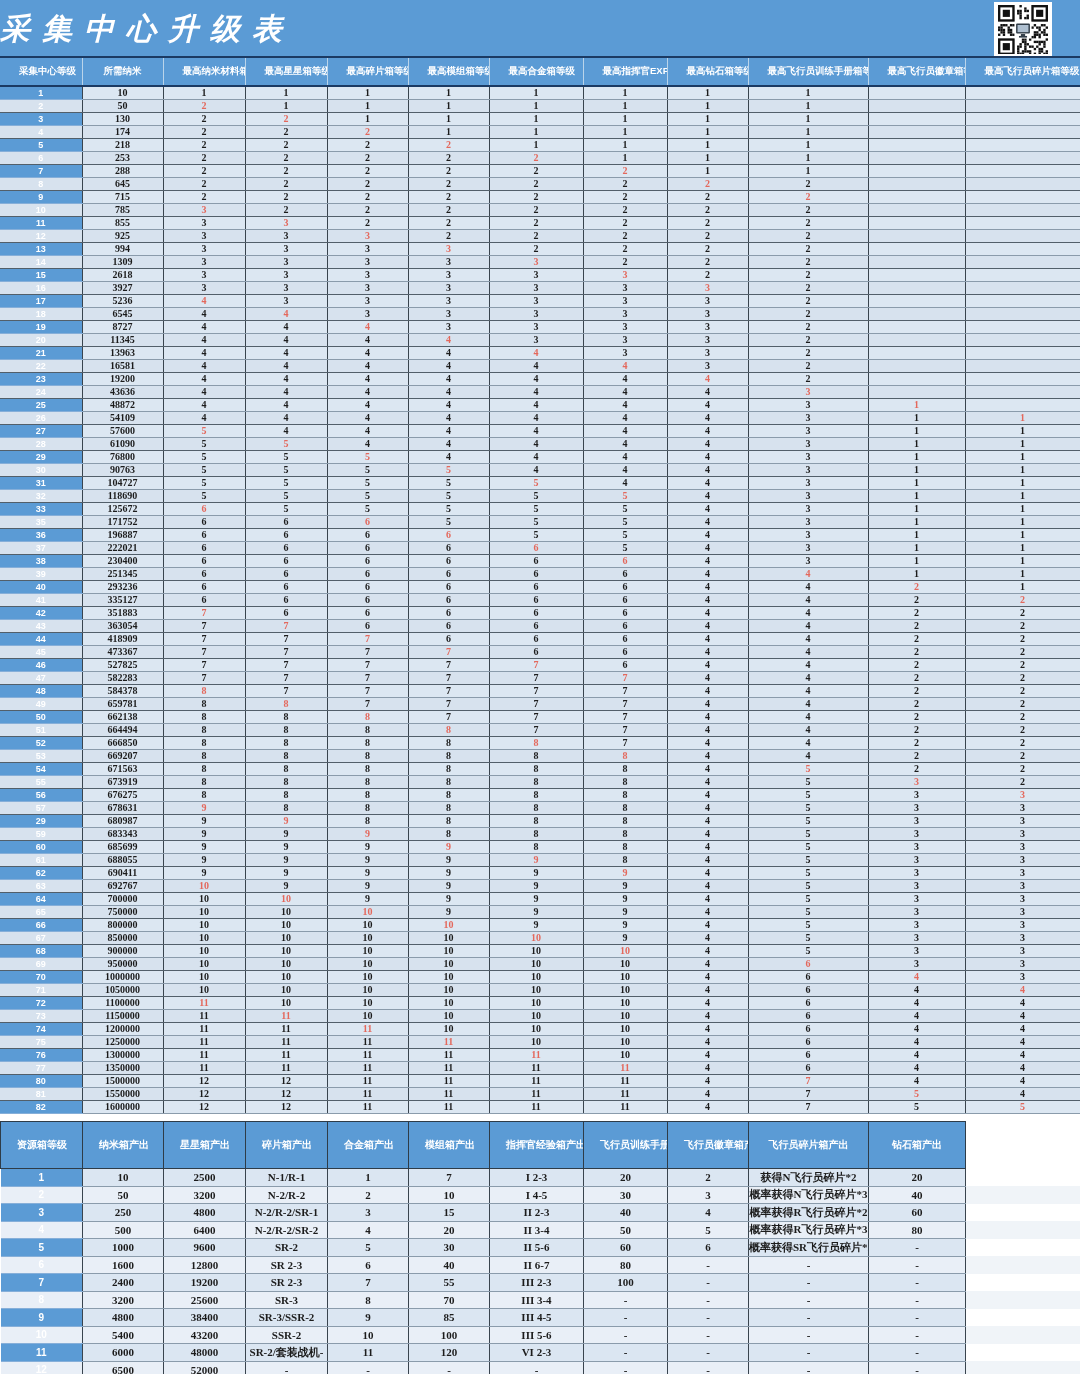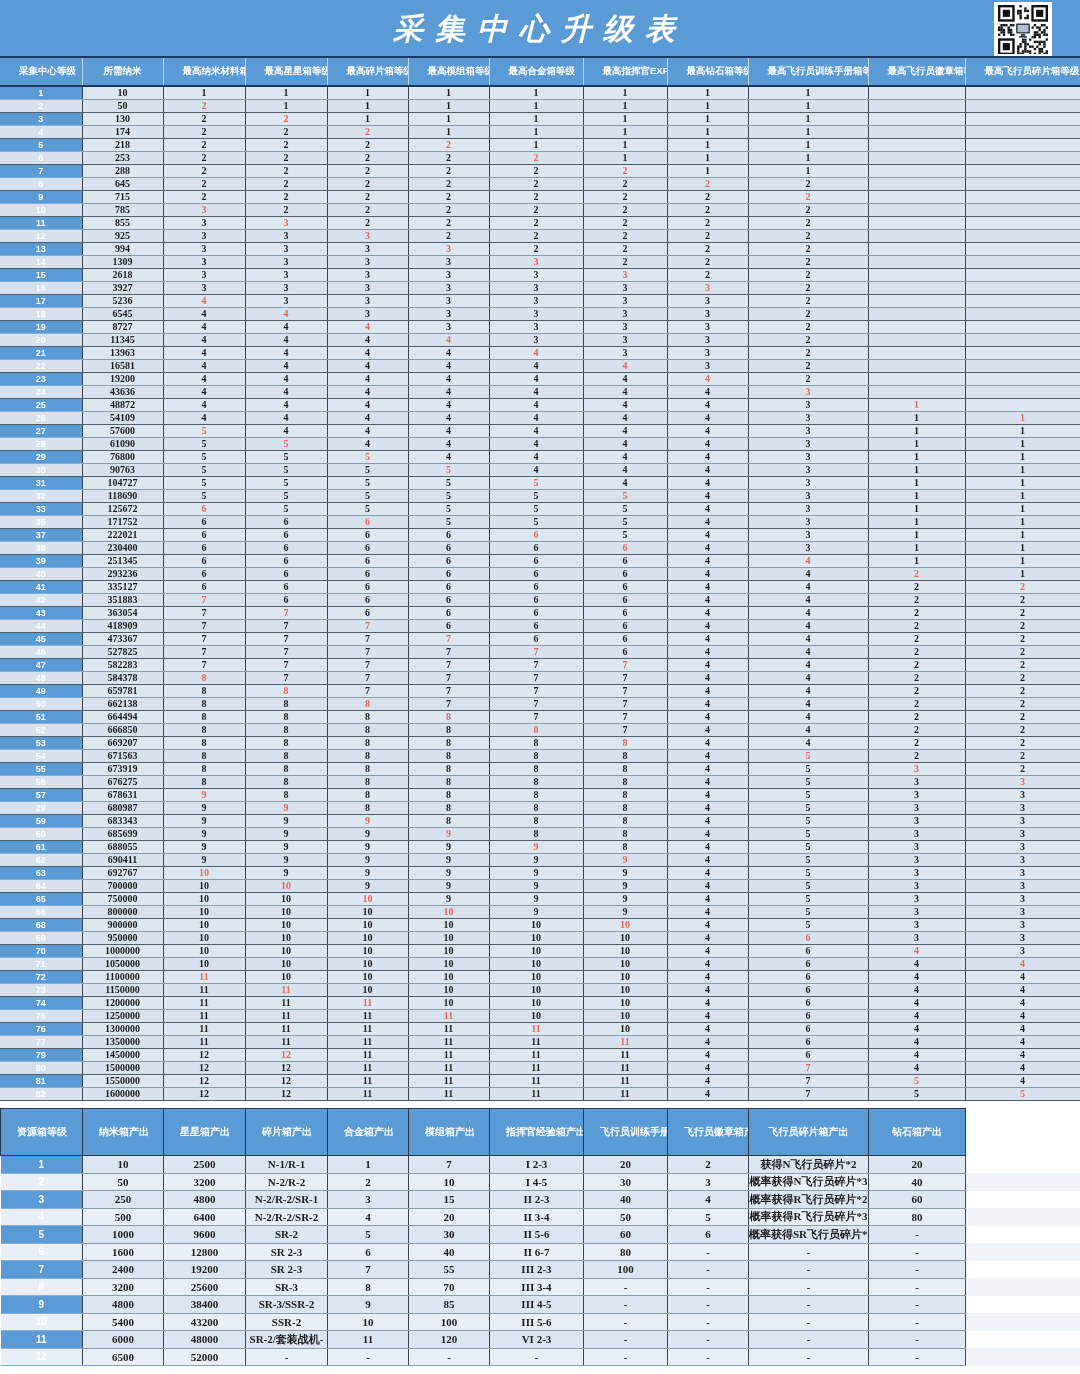--- a/index.html
+++ b/index.html
@@ -1,21 +1,21 @@
 <!DOCTYPE html>
 <html lang="zh"><head>
 <meta charset="utf-8">
 <style>
   *{margin:0;padding:0;box-sizing:border-box}
   html,body{background:#ffffff}
   body{width:1080px;height:1374px;overflow:hidden;font-family:"Liberation Sans",sans-serif}
 
   
   .banner{position:relative;height:58px;background:#5b9bd5;border-bottom:2px solid #1b3a63}
-  .title{position:absolute;left:0;right:0;top:9px;text-align:center;color:#ffffff;
+  .title{position:absolute;left:0;right:0;top:9px;color:#ffffff;
          font-family:"DejaVu Serif",serif;font-style:italic;font-weight:bold;
          font-size:30px;letter-spacing:12px}
   .qr-wrap{position:absolute;top:2px;right:28px;width:58px;height:54px;background:#ffffff;
            display:flex;align-items:center;justify-content:center}
 
   
   table{border-collapse:collapse;table-layout:fixed;width:1080px}
   .main th{height:28px;background:#5b9bd5;color:#ffffff;font-size:9.5px;font-weight:bold;
            text-align:center;vertical-align:middle;border-right:1px solid #bad4ea;
            border-bottom:2px solid #1b3a63;overflow:hidden;white-space:nowrap;padding:0 19px}
@@ -673,20 +673,34 @@
           <td class="red">6</td>
           <td>5</td>
           <td>5</td>
           <td>5</td>
           <td>4</td>
           <td>3</td>
           <td>1</td>
           <td>1</td>
         </tr>
         <tr>
+          <td class="level">36</td>
+          <td>196887</td>
+          <td>6</td>
+          <td>6</td>
+          <td>6</td>
+          <td class="red">6</td>
+          <td>5</td>
+          <td>5</td>
+          <td>4</td>
+          <td>3</td>
+          <td>1</td>
+          <td>1</td>
+        </tr>
+        <tr>
           <td class="level">37</td>
           <td>222021</td>
           <td>6</td>
           <td>6</td>
           <td>6</td>
           <td>6</td>
           <td class="red">6</td>
           <td>5</td>
           <td>4</td>
           <td>3</td>
@@ -1093,20 +1107,34 @@
           <td>10</td>
           <td class="red">10</td>
           <td>9</td>
           <td>9</td>
           <td>4</td>
           <td>5</td>
           <td>3</td>
           <td>3</td>
         </tr>
         <tr>
+          <td class="level">67</td>
+          <td>850000</td>
+          <td>10</td>
+          <td>10</td>
+          <td>10</td>
+          <td>10</td>
+          <td class="red">10</td>
+          <td>9</td>
+          <td>4</td>
+          <td>5</td>
+          <td>3</td>
+          <td>3</td>
+        </tr>
+        <tr>
           <td class="level">68</td>
           <td>900000</td>
           <td>10</td>
           <td>10</td>
           <td>10</td>
           <td>10</td>
           <td>10</td>
           <td class="red">10</td>
           <td>4</td>
           <td>5</td>
@@ -1227,34 +1255,20 @@
         </tr>
         <tr>
           <td class="level">77</td>
           <td>1350000</td>
           <td>11</td>
           <td>11</td>
           <td>11</td>
           <td>11</td>
           <td>11</td>
           <td class="red">11</td>
-          <td>4</td>
-          <td>6</td>
-          <td>4</td>
-          <td>4</td>
-        </tr>
-        <tr>
-          <td class="level">79</td>
-          <td>1450000</td>
-          <td>12</td>
-          <td class="red">12</td>
-          <td>11</td>
-          <td>11</td>
-          <td>11</td>
-          <td>11</td>
           <td>4</td>
           <td>6</td>
           <td>4</td>
           <td>4</td>
         </tr>
         <tr>
           <td class="level">80</td>
           <td>1500000</td>
           <td>12</td>
           <td>12</td>

